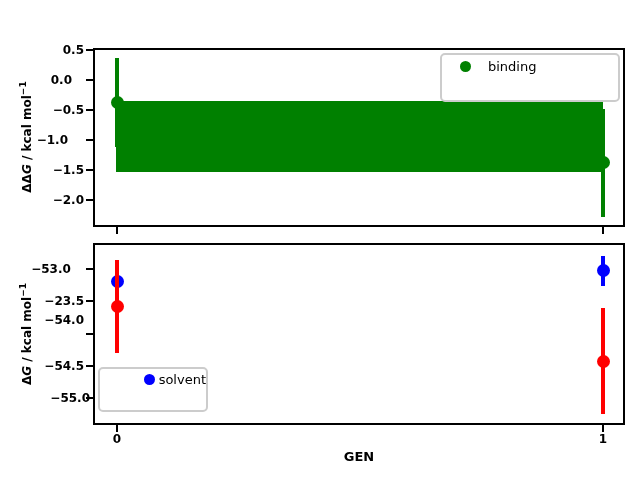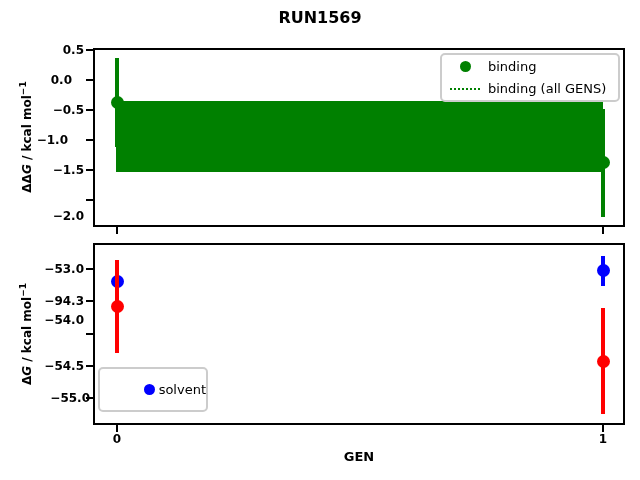--- a/index.html
+++ b/index.html
@@ -26,59 +26,52 @@
   .tlab  { position:absolute; font-size:12px; font-weight:bold; line-height:14px; }
   .tlab-y { text-align:right; }
   .tlab-x { text-align:center; }
   .band   { position:absolute; }
   .dotline{ position:absolute; height:0; border-top:2px dotted #008000; }
   .ebar   { position:absolute; width:4px; }
   .marker { position:absolute; width:13px; height:13px; border-radius:50%; }
   
   .legend { position:absolute; box-sizing:border-box; background:rgba(255,255,255,0.88);
             border:2px solid #cccccc; border-radius:5px; display:flex;
-            flex-direction:column; justify-content:center; z-index:5; }
+            flex-direction:column; justify-content:flex-start; z-index:5; }
   #legend1 { left:440px; top:53px;  width:180px; height:49px; }
   #legend2 { left:98px;  top:367px; width:110px; height:45px;padding-left:40px; }
   .legend-row { display:flex; align-items:center; height:22px; }
   #legend2 .legend-row { height:21px; }
   .lh { width:46px; display:flex; justify-content:center; align-items:center; }
   #legend2 .lh { width:40px; }
   .ldot { width:11px; height:11px; border-radius:50%; display:inline-block; }
   .ldline { width:30px; height:0; border-top:2px dotted #008000; display:inline-block; }
   .llab { font-size:13px; }
 </style>
 </head>
 <body>
 
 <div id="fig">
 
-  <div class="title">RUN1569</div>
 
   <div class="axes" id="axes1"></div>
   <div class="axes" id="axes2"></div>
 
   <div class="ylab" id="ylab1"><span>ΔΔ</span><i>G</i><span> / kcal mol</span><sup>−1</sup></div>
 
   <div class="ylab" id="ylab2"><span>Δ</span><i>G</i><span> / kcal mol</span><sup>−1</sup></div>
 
   <div class="xlab">GEN</div>
 
   <div class="legend" id="legend1">
     <div class="legend-row">
       <span class="lh">
           <span class="ldot" style="background-color: rgb(0, 128, 0);"></span>
         </span>
       <span class="llab">binding</span>
-    </div>
-    <div class="legend-row">
-      <span class="lh">
-          <span class="ldline" style="border-top-color: rgb(0, 128, 0);"></span>
-        </span>
-      <span class="llab">binding (all GENS)</span>
     </div>
   </div>
 
   <div class="legend" id="legend2">
     <div class="legend-row">
       <span class="lh">
           <span class="ldot" style="background-color: rgb(0, 0, 255);"></span>
         </span>
       <span class="llab">solvent</span>
     </div>
@@ -88,33 +81,33 @@
     <div class="tlab tlab-y" style="left: 18px; width: 66px; top: 43px;">0.5</div>
     <div class="tmark" style="left: 86px; top: 79px; width: 7px; height: 2px;"></div>
     <div class="tlab tlab-y" style="left: 6px; width: 66px; top: 73px;">0.0</div>
     <div class="tmark" style="left: 86px; top: 109px; width: 7px; height: 2px;"></div>
     <div class="tlab tlab-y" style="left: 18px; width: 66px; top: 103px;">−0.5</div>
     <div class="tmark" style="left: 86px; top: 139px; width: 7px; height: 2px;"></div>
     <div class="tlab tlab-y" style="left: 2px; width: 66px; top: 133px;">−1.0</div>
     <div class="tmark" style="left: 86px; top: 169px; width: 7px; height: 2px;"></div>
     <div class="tlab tlab-y" style="left: 18px; width: 66px; top: 163px;">−1.5</div>
     <div class="tmark" style="left: 86px; top: 199px; width: 7px; height: 2px;"></div>
-    <div class="tlab tlab-y" style="left: 18px; width: 66px; top: 193px; margin-top: 16px;">−2.0</div>
+    <div class="tlab tlab-y" style="left: 18px; width: 66px; top: 193px;">−2.0</div>
     <div class="tmark" style="left: 116px; top: 227px; width: 2px; height: 7px;"></div>
     <div class="tmark" style="left: 602px; top: 227px; width: 2px; height: 7px;"></div>
     <div class="ebar" style="left: 115px; top: 57.8px; height: 88.8px; background: rgb(0, 128, 0);"></div>
     <div class="marker" style="left: 110.5px; top: 95.7px; background: rgb(0, 128, 0);"></div>
     <div class="ebar" style="left: 601px; top: 108.8px; height: 108px; background: rgb(0, 128, 0);"></div>
     <div class="marker" style="left: 596.5px; top: 156.3px; background: rgb(0, 128, 0);"></div>
     <div class="dotline" style="left: 117px; width: 486px; top: 135.4px; border-top-color: rgb(0, 128, 0);"></div>
     <div class="band" style="left: 116px; width: 487px; top: 101px; height: 70.8px; background: rgb(0, 128, 0);"></div>
     <div class="tmark" style="left: 86px; top: 268px; width: 7px; height: 2px;"></div>
-    <div class="tlab tlab-y" style="left: 18px; width: 66px; top: 262px;">−53.0</div>
+    <div class="tlab tlab-y" style="left: 18px; width: 66px; top: 262px; text-align: center;">−53.0</div>
     <div class="tmark" style="left: 86px; top: 300.25px; width: 7px; height: 2px;"></div>
-    <div class="tlab tlab-y" style="left: 18px; width: 66px; top: 294.25px;">−94.3</div>
+    <div class="tlab tlab-y" style="left: 18px; width: 66px; top: 294.25px;">−23.5</div>
     <div class="tmark" style="left: 86px; top: 332.5px; width: 7px; height: 2px;"></div>
     <div class="tlab tlab-y" style="left: 18px; width: 66px; top: 313px;">−54.0</div>
     <div class="tmark" style="left: 86px; top: 364.75px; width: 7px; height: 2px;"></div>
     <div class="tlab tlab-y" style="left: 18px; width: 66px; top: 358.75px;">−54.5</div>
     <div class="tmark" style="left: 86px; top: 397px; width: 7px; height: 2px;"></div>
     <div class="tlab tlab-y" style="left: 24px; width: 66px; top: 391px;">−55.0</div>
     <div class="tmark" style="left: 116px; top: 425px; width: 2px; height: 7px;"></div>
     <div class="tlab tlab-x" style="left: 105px; width: 24px; top: 432px;">0</div>
     <div class="tmark" style="left: 602px; top: 425px; width: 2px; height: 7px;"></div>
     <div class="tlab tlab-x" style="left: 591px; width: 24px; top: 432px;">1</div>

